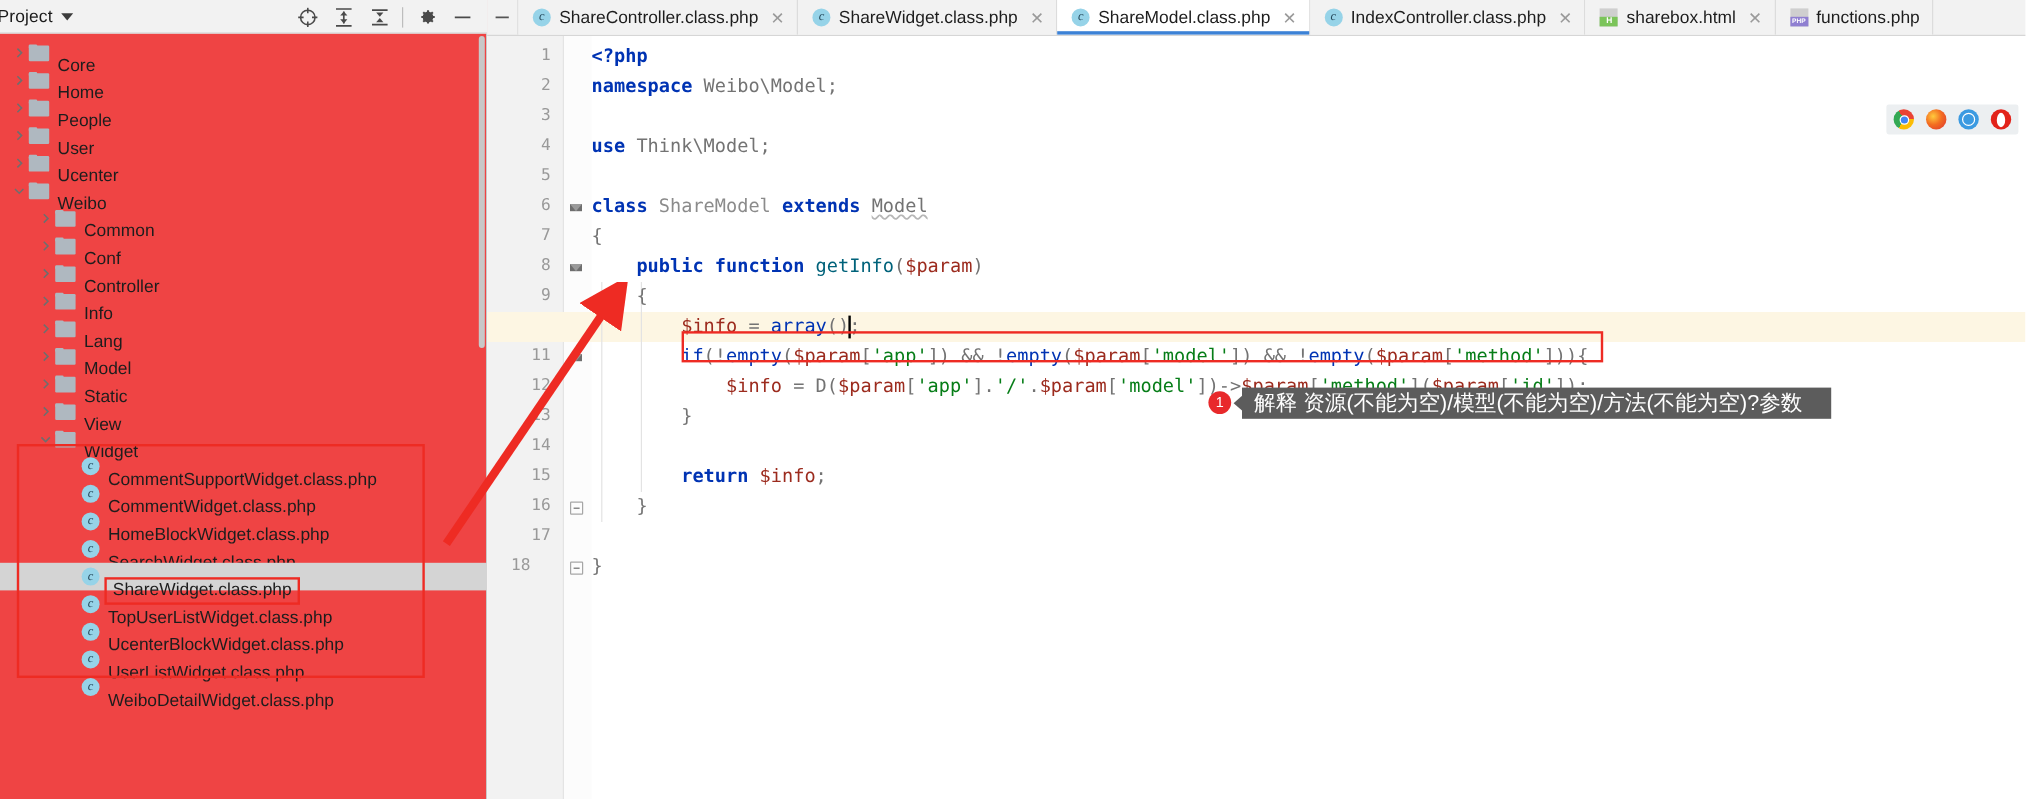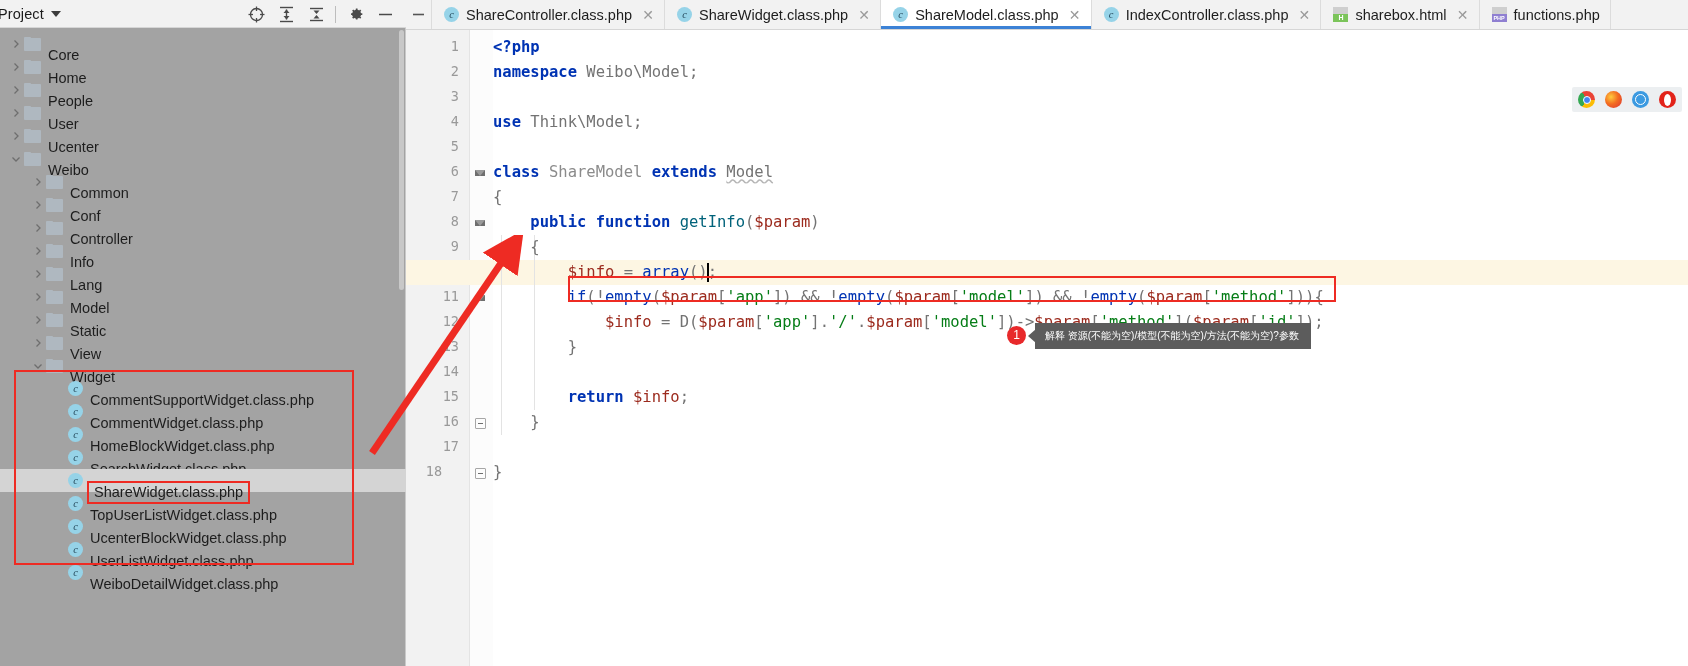--- a/index.html
+++ b/index.html
@@ -8,21 +8,21 @@
     width: 1688px; height: 666px;
     overflow: hidden;
     background: #ffffff;
     font-family: "Liberation Sans", sans-serif;
   }
   #root { position: relative; width: 1688px; height: 666px; }
 
   
   #left-panel {
     position: absolute; left: 0; top: 0; width: 406px; height: 666px;
-    background: #a3a3a3;
+    background: #ef4444;
     border-right: 1px solid #c9c9c9;
   }
   #project-toolbar {
     position: absolute; left: 0; top: 0; width: 406px; height: 28px;
     background: #f2f2f2;
     border-bottom: 1px solid #d6d6d6;
     display: flex; align-items: center;
   }
   #project-label-wrap {
     display: flex; align-items: center; gap: 7px;
@@ -230,24 +230,24 @@
     position: absolute;
     border: 2.5px solid #ee2b23;
     pointer-events: none;
   }
 
   
   #tooltip {
     position: absolute;
     background: #5c5c5c;
     color: #ffffff;
-    font-size: 10px;
+    font-size: 18px;
     line-height: 24px;
     height: 26px;
-    padding: 0 12px 0 10px;
+    padding: 0 24px 0 10px;
     white-space: nowrap;
     display: flex; align-items: center;
   }
   #tooltip-badge {
     position: absolute;
     width: 19px; height: 19px; border-radius: 50%;
     background: #e8292b; color: #fff;
     font-size: 12px; line-height: 19px; text-align: center;
     font-family: "Liberation Sans", sans-serif;
     z-index: 3;

